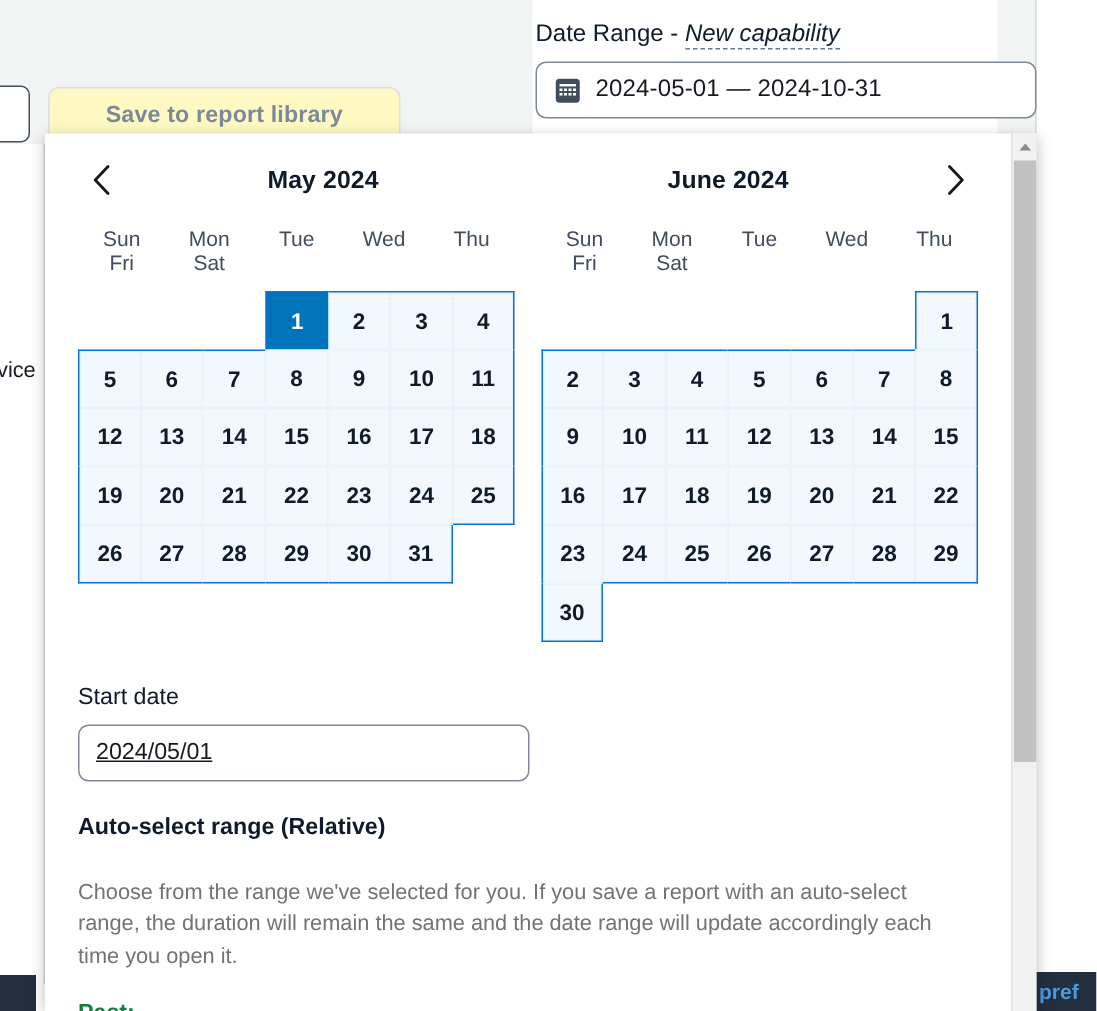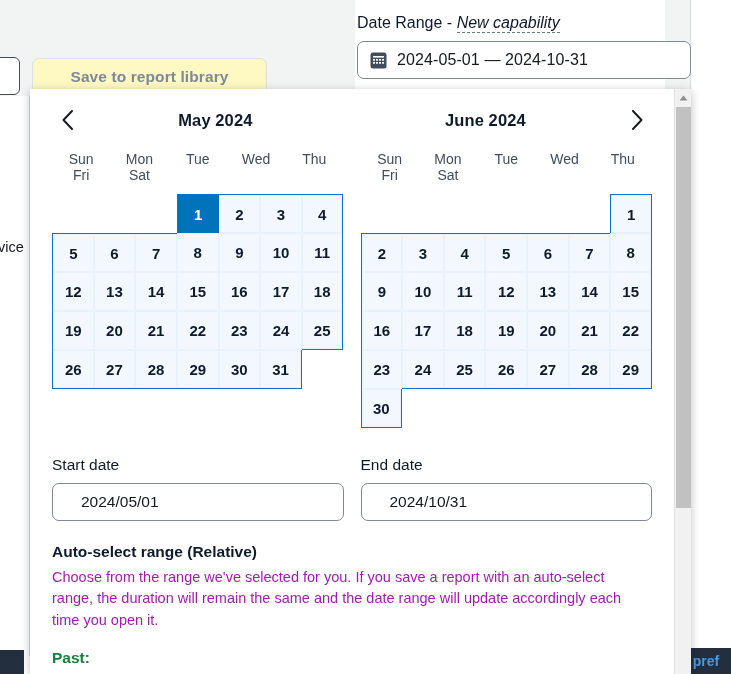--- a/index.html
+++ b/index.html
@@ -134,30 +134,30 @@
   .day.sel-edge.bt { border-top: 1px solid #0972d3; }
   .day.sel-edge.bl { border-left: 1px solid #0972d3; }
   .day.sel-edge.bt span, .day.in-range span { position: relative; }
 
   
   .inputs-row { display: flex; gap: 17px; margin-top: 28px; }
   .field { width: 301px; }
   .field-label { font-size: 15.5px; color: #0f1b2a; margin-bottom: 9px; }
   .field-input {
     height: 38px; border: 1px solid #7d8998; border-radius: 7px; background: #fff;
-    display: flex; align-items: center; padding: 0 28px;
-    font-size: 15.5px; color: #16191f;
+    display: flex; align-items: center; padding: 0 11px;
+    font-size: 15.5px; color: #16191f; text-decoration: underline;
   }
 
   
   .auto-title {
     margin-top: 22px; font-size: 15.5px; font-weight: bold; color: #0f1b2a;
   }
   .auto-desc {
-    margin-top: 6px; font-size: 14.5px; line-height: 1.47; color: #a21caf;
+    margin-top: 24px; font-size: 14.5px; line-height: 1.47; color: #737373;
     max-width: 590px;
   }
 
   .past-row {
     margin-top: 18px; display: flex; align-items: center; gap: 0;
     font-size: 15.5px; white-space: nowrap;
   }
   .past-label { font-weight: bold; color: #15803d; margin-right: 12px; }
   .past-opt { color: #5f6b7a; cursor: pointer; margin-right: 22px; }
   .past-sep { width: 1px; height: 20px; background: #d5dbdb; margin-right: 19px; }
@@ -470,26 +470,20 @@
         </div>
       </div>
 
       <div class="inputs-row">
         <div class="field">
           <div class="field-label">Start date</div>
           <div class="field-input" placeholder="YYYY/MM/DD">
             <span>2024/05/01</span>
           </div>
         </div>
-        <div class="field">
-          <div class="field-label">End date</div>
-          <div class="field-input" placeholder="YYYY/MM/DD">
-            <span>2024/10/31</span>
-          </div>
-        </div>
       </div>
 
       <div class="auto-title">Auto-select range (Relative)</div>
       <div class="auto-desc">Choose from the range we've selected for you. If you save a report with an auto-select range, the duration will remain the same and the date range will update accordingly each time you open it.</div>
 
       <div class="past-row">
         <span class="past-label">Past:</span>
       </div>
 
     </div>

